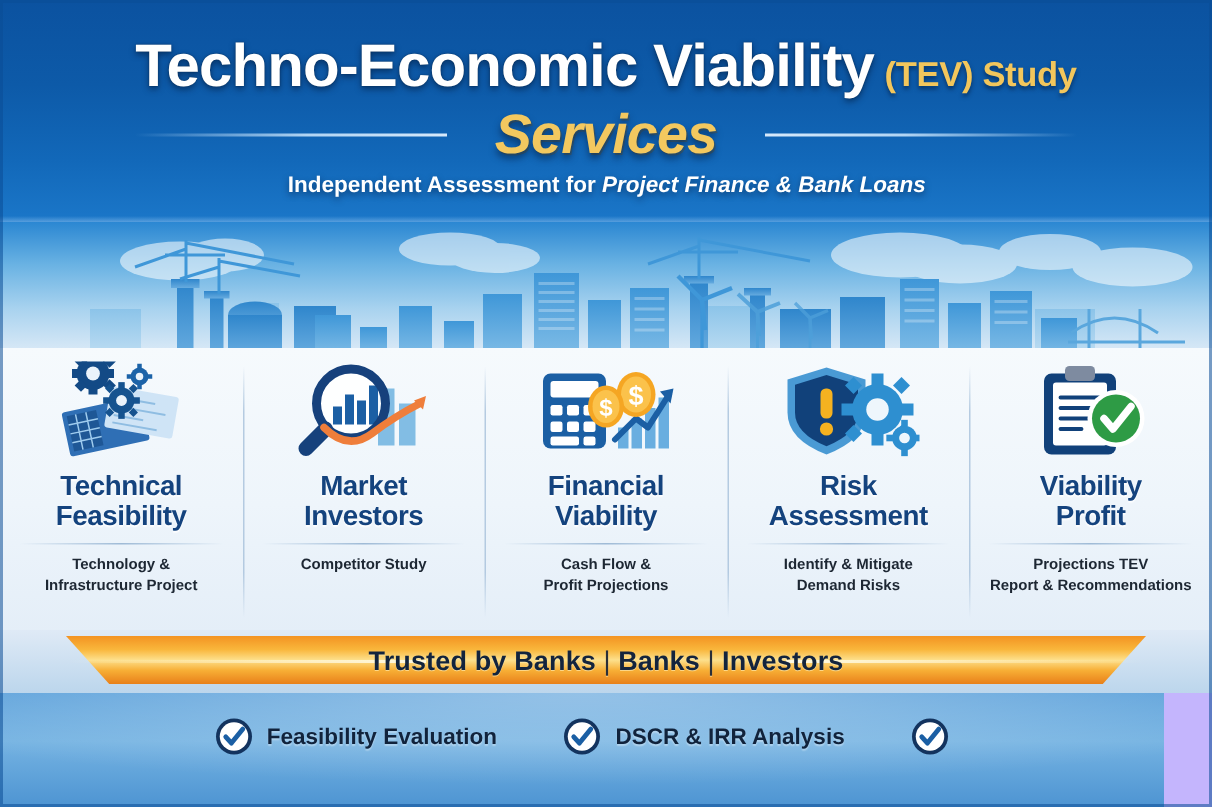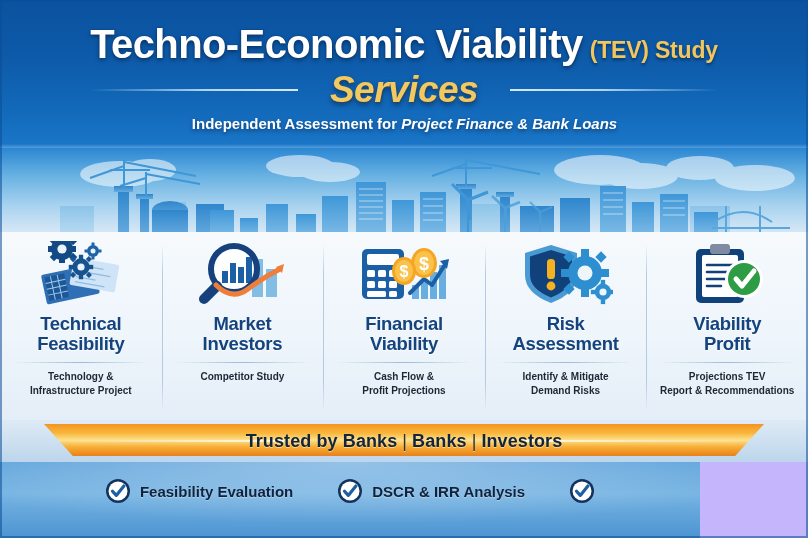--- a/index.html
+++ b/index.html
@@ -120,21 +120,21 @@
   .ribbon-text{
     position:absolute;left:0;right:0;top:50%;transform:translateY(-50%);
     text-align:center;font-size:18px;font-weight:bold;color:#13243d;
     letter-spacing:.1px;white-space:nowrap;
     text-shadow:0 1px 0 rgba(255,240,190,.6);
   }
   .ribbon-text .sep{color:#2a2f38;margin:0 5px;font-weight:normal;}
 
   
   .footer{
-    position:absolute;left:0;top:462px;width:700px;height:76px;
+    position:absolute;left:0;top:462px;width:776px;height:76px;
     background:
       radial-gradient(110% 130% at 50% 0%,rgba(255,255,255,.35) 0%,rgba(255,255,255,0) 62%),
       linear-gradient(180deg,#5aa0da 0%,#75b3e2 42%,#4d94d2 100%);
     display:flex;align-items:flex-start;justify-content:center;
     gap:44px;padding-top:16px;
   }
   .check-item{display:flex;align-items:center;gap:9px;}
   .check-label{
     font-size:15px;font-weight:bold;color:#11233c;white-space:nowrap;
     text-shadow:0 1px 1px rgba(255,255,255,.35);

